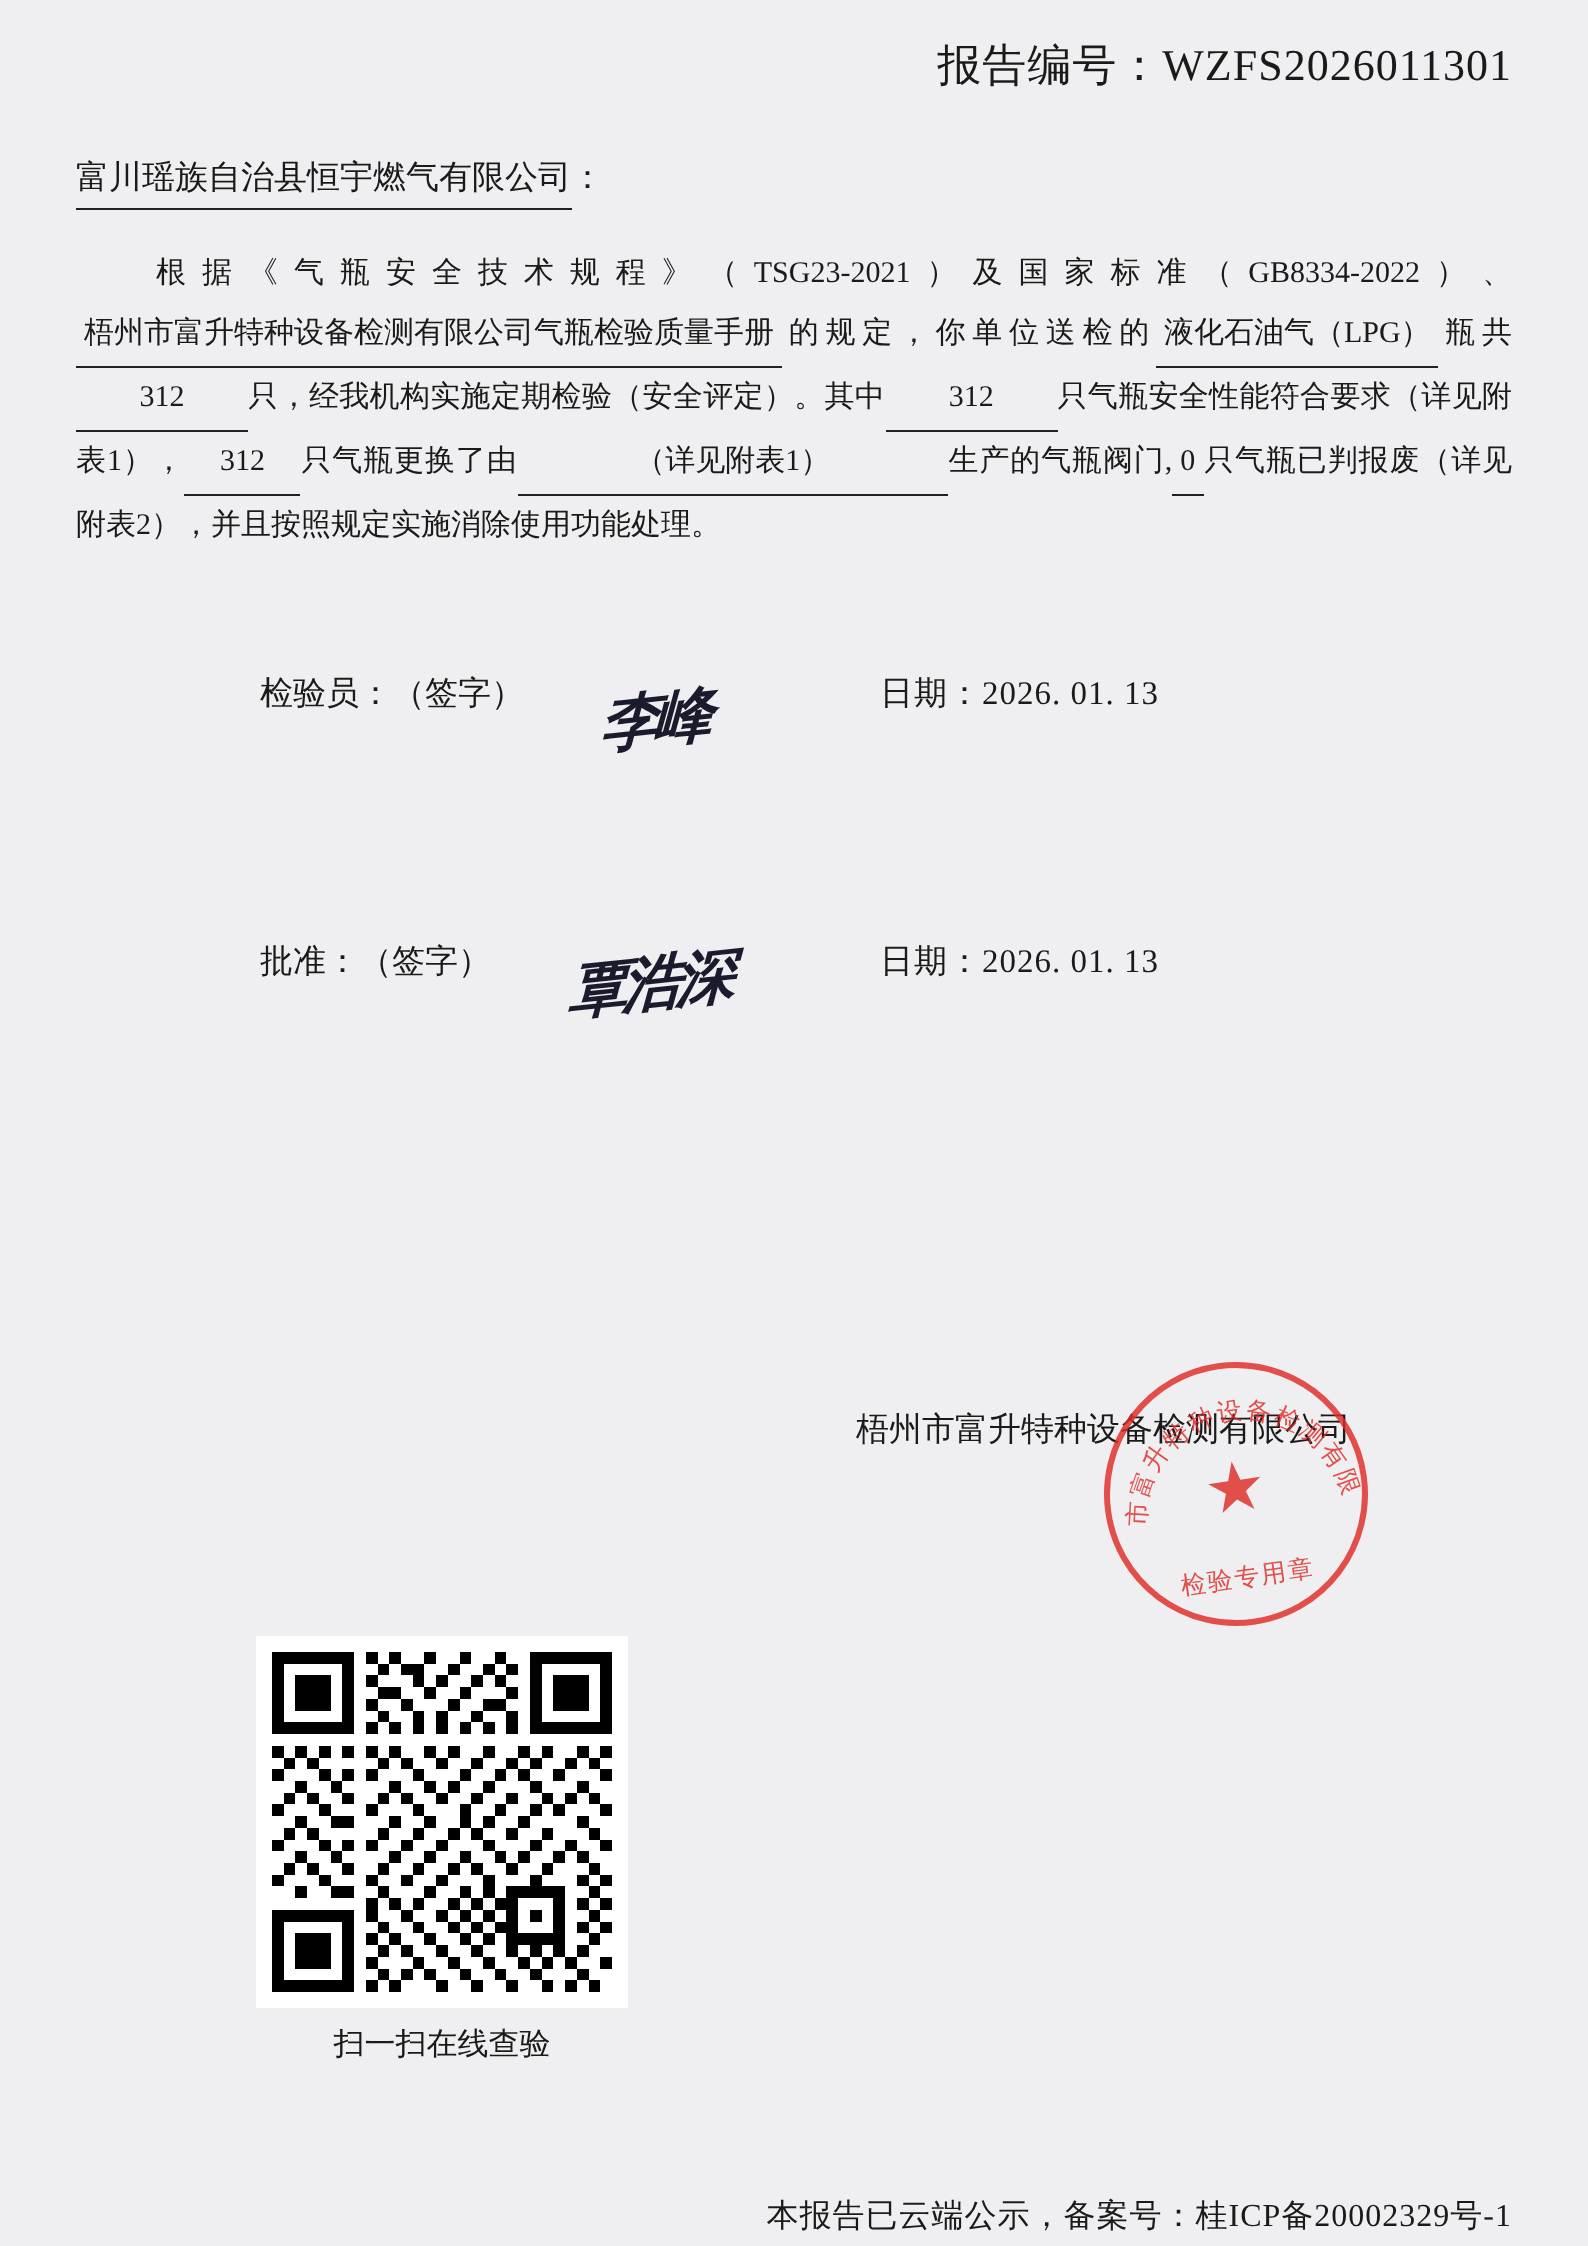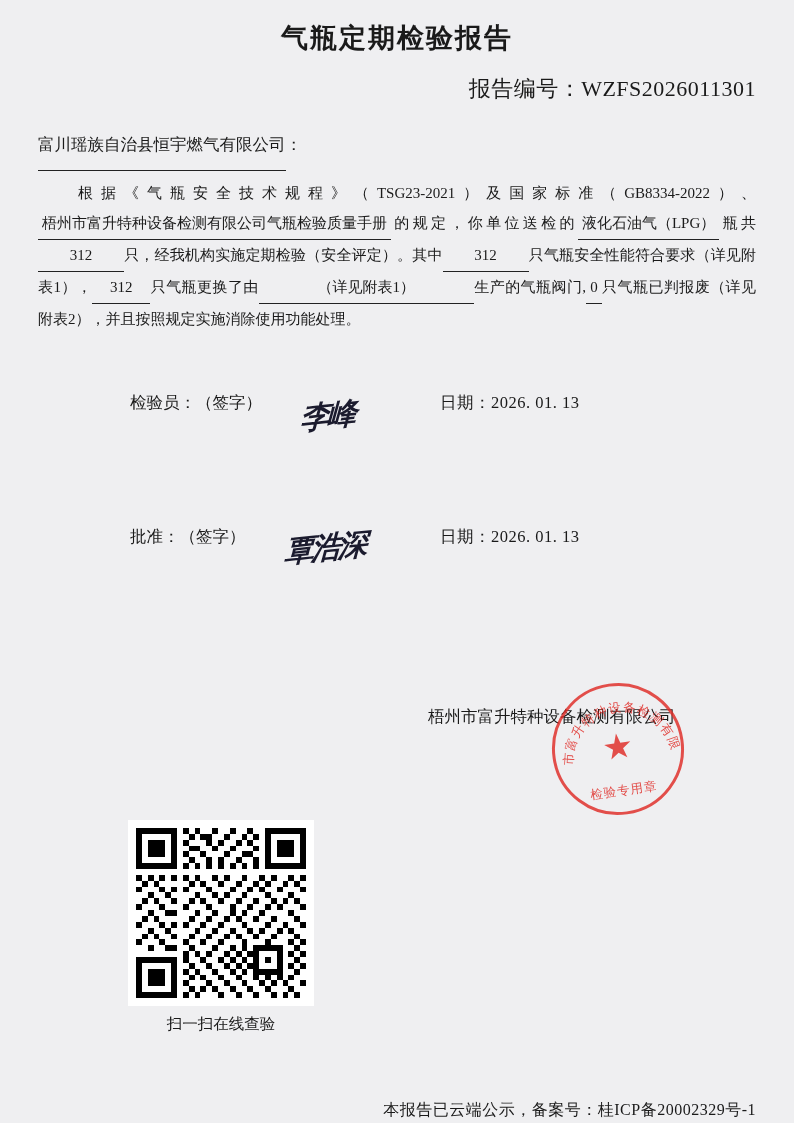--- a/index.html
+++ b/index.html
@@ -33,21 +33,21 @@
     margin: 18px 38px 0 0;
     letter-spacing: 0.5px;
   }
   .addressee {
     margin: 30px 0 0 38px;
     font-size: 16.5px;
     display: inline-block;
   }
   .addressee .uline {
     border-bottom: 1px solid #222;
-    padding-bottom: 16px;
+    padding-bottom: 6px;
     text-align: center;
   }
   .body-text {
     margin: 22px 38px 0 38px;
     font-size: 15px;
     line-height: 2.0;
     text-align: justify;
   }
   .indent { display: inline-block; width: 32px; }
   .fill {
@@ -165,21 +165,20 @@
     font-size: 16px;
     letter-spacing: 0.5px;
     margin-left: 28px;
   }
 </style>
 </head>
 <body>
 
 <div class="page">
 
-  <div class="title">气瓶定期检验报告</div>
 
   <div class="report-no">
     <span>报告编号：</span><span>WZFS2026011301</span>
   </div>
 
   <div>
     <div class="addressee">
       <span class="uline">富川瑶族自治县恒宇燃气有限公司</span><span>：</span>
     </div>
   </div>

